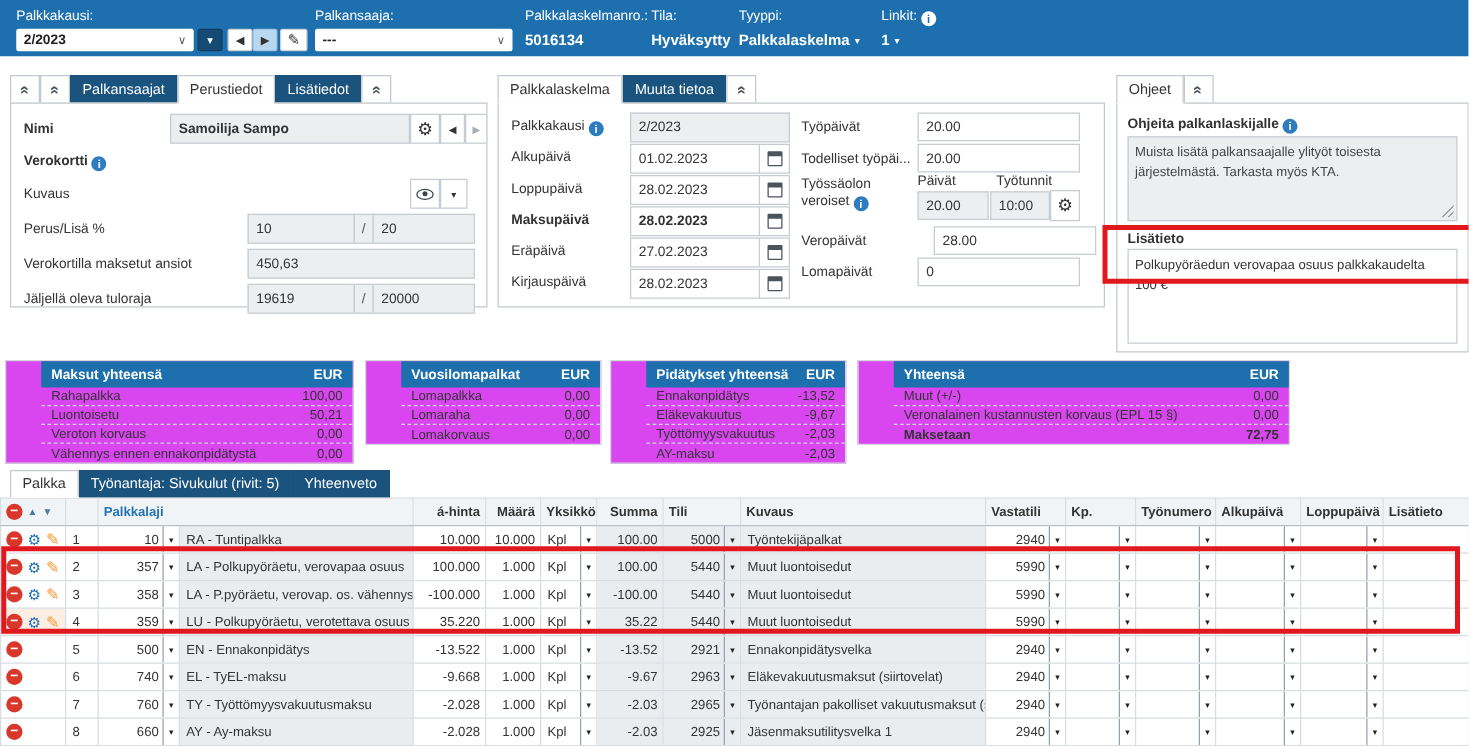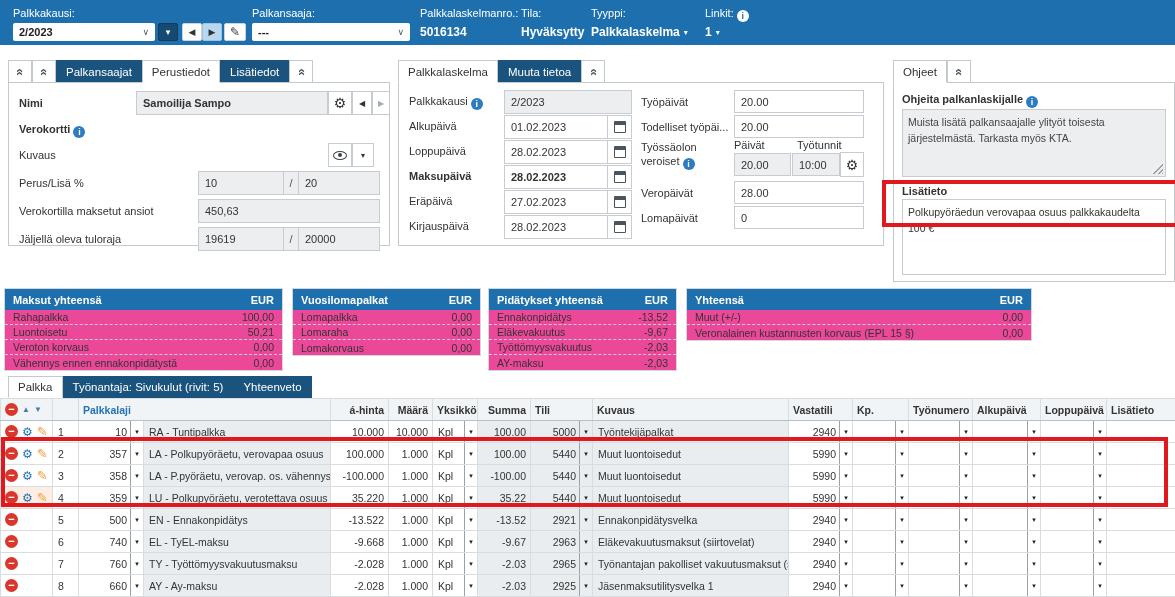--- a/index.html
+++ b/index.html
@@ -67,21 +67,21 @@
   .drow .calbtn{width:24px;border:1px solid #c6ccd2;border-left:none;background:#fff;display:flex;align-items:center;justify-content:center;}
 
   
   .ta{position:absolute;border:1px solid #c6ccd2;font-family:inherit;font-size:10.5px;color:#444;
       padding:4px 5px;resize:none;line-height:1.55;overflow:hidden;}
   .grip{position:absolute;width:11px;height:11px;
         background:repeating-linear-gradient(135deg,transparent 0 2px,#9aa2a9 2px 3.2px);
         clip-path:polygon(100% 0,100% 100%,0 100%);}
 
   
-  .spanel{position:absolute;border:1px solid #d2d7db;background:#ec4899;}
+  .spanel{position:absolute;border:1px solid #d2d7db;background:#d946ef;padding-left:28px;}
   .sheader{height:21px;background:#1d70ad;color:#fff;font-weight:bold;font-size:11px;
            display:flex;justify-content:space-between;align-items:center;padding:0 8px;}
   .srow{height:15px;display:flex;justify-content:space-between;align-items:center;padding:0 8px;
         font-size:10.5px;color:#333;border-bottom:1px dashed #ccd2d6;}
   .srow:last-child{border-bottom:none;}
   .srow.bold{font-weight:bold;}
   .srow span{white-space:nowrap;}
 
   
   .grid{position:absolute;left:0;top:398px;width:1175px;border-collapse:collapse;table-layout:fixed;
@@ -321,21 +321,21 @@
     </span>
     <span class="flabel" style="left:335px;top:56px">Päivät</span>
     <span class="flabel" style="left:398px;top:56px">Työtunnit</span>
     <div class="inp" style="left:335px;top:70px;width:57px;height:23px">20.00</div>
     <div class="inp" style="left:393px;top:70px;width:48px;height:23px">10:00</div>
     <div class="pbtn" style="left:441px;top:69px;width:24px;height:25px">
         <span class="g">⚙</span>
       </div>
 
     <span class="flabel" style="left:242px;top:104px">Veropäivät</span>
-    <div class="inp white" style="left:335px;top:98px;width:130px;height:23px">28.00</div>
+    <div class="inp white" style="left:348px;top:98px;width:130px;height:23px">28.00</div>
 
     <span class="flabel" style="left:242px;top:129px">Lomapäivät</span>
     <div class="inp white" style="left:335px;top:123px;width:130px;height:23px">0</div>
   </div>
 
   <div class="tabrow" style="left:893px;top:60px">
     <div class="tab lite">Ohjeet</div>
     <div class="cbtn">
         <span class="chev-up">«</span>
       </div>
@@ -433,20 +433,24 @@
     </div>
     <div>
 
     <div class="srow">
         <span>Muut (+/-)</span>
         <span>0,00</span>
       </div>
         <div class="srow">
         <span>Veronalainen kustannusten korvaus (EPL 15 §)</span>
         <span>0,00</span>
+      </div>
+        <div class="srow bold">
+        <span>Maksetaan</span>
+        <span>72,75</span>
       </div>
       </div>
   </div>
 
   <div class="tabrow" style="left:8px;top:376px;height:22px">
     <div class="tab lite" style="height:22px">Palkka</div>
     <div class="tab dark" style="height:22px">Työnantaja: Sivukulut (rivit: 5)</div>
     <div class="tab dark" style="height:22px">Yhteenveto</div>
   </div>
 

